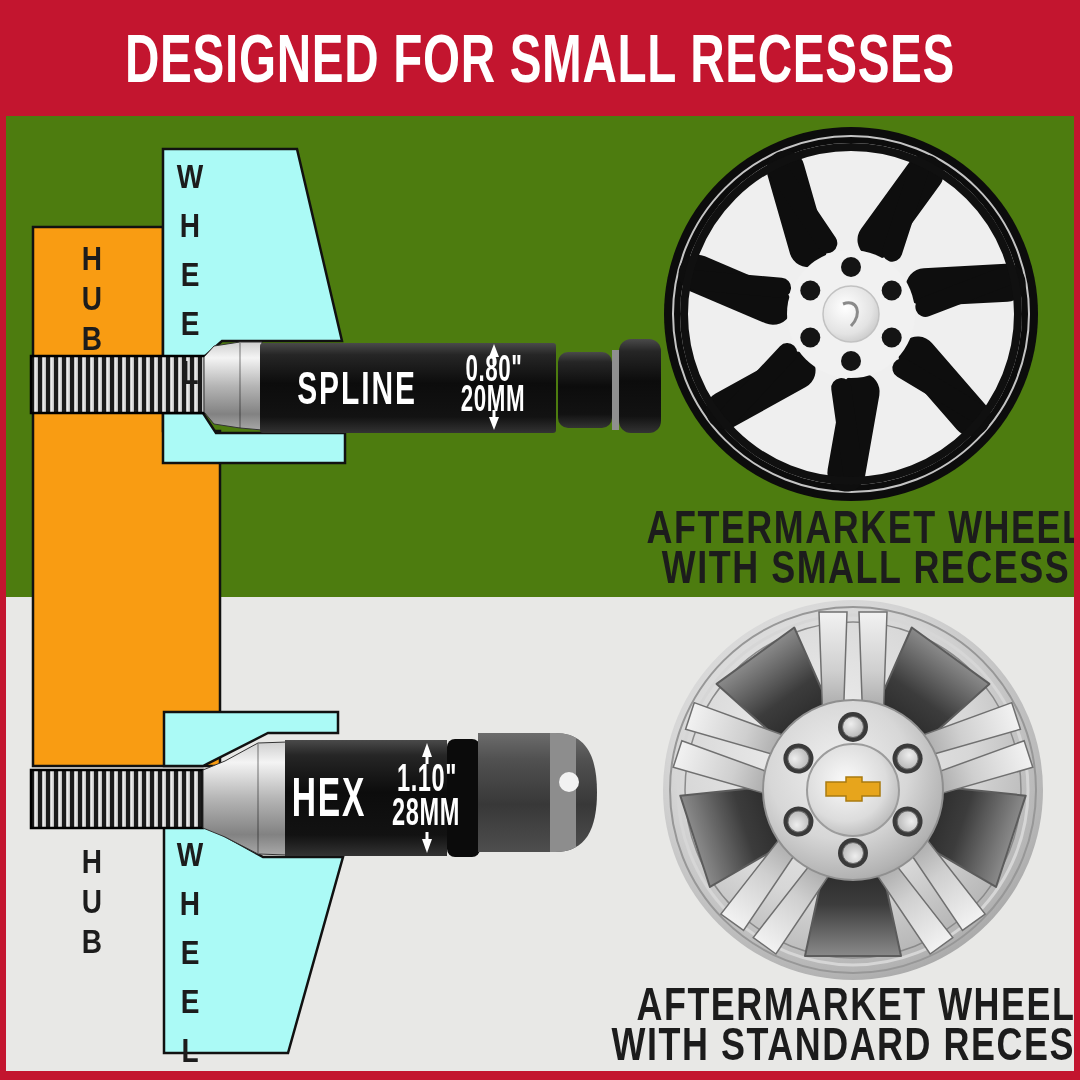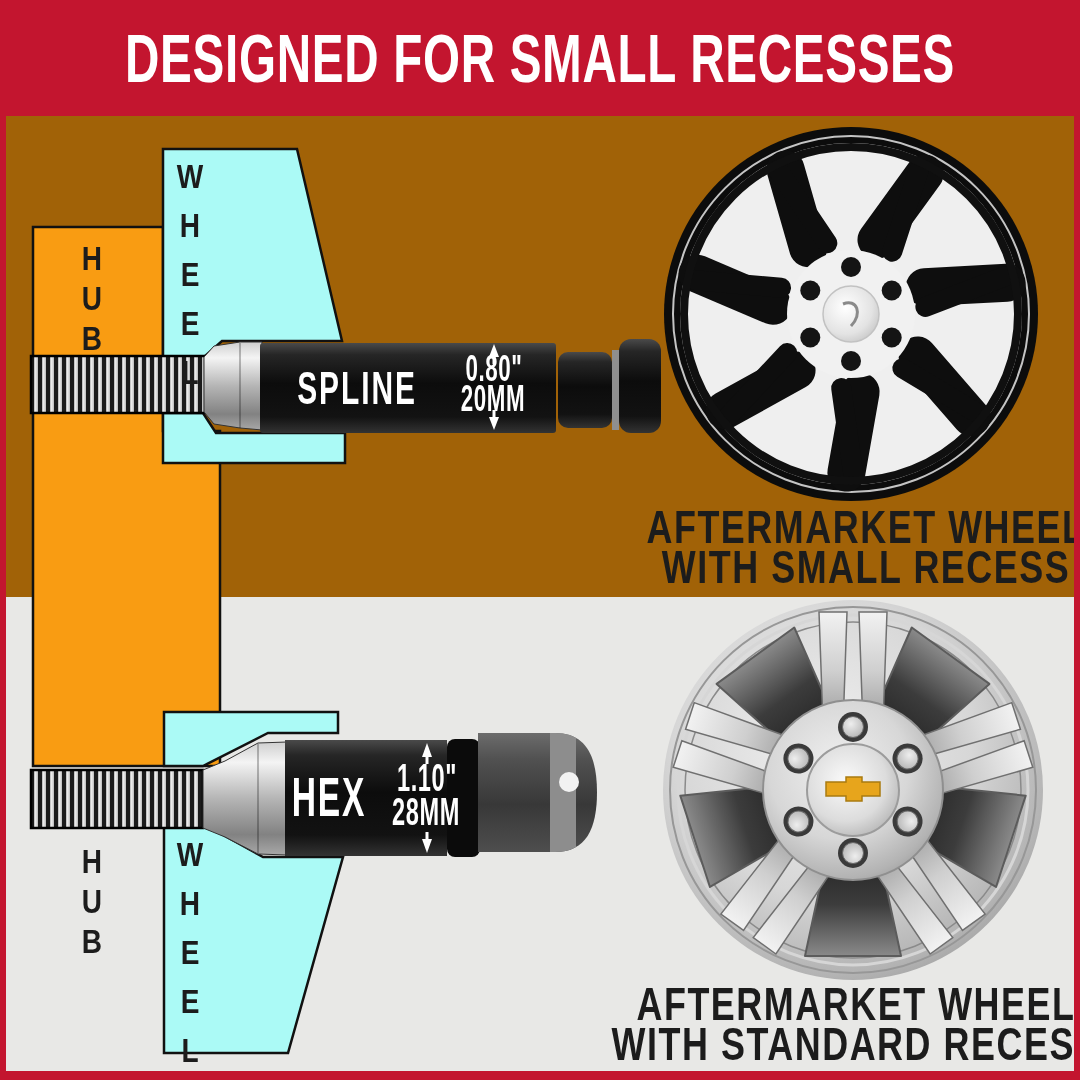--- a/index.html
+++ b/index.html
@@ -1,16 +1,16 @@
 <!DOCTYPE html>
 <html style="--red: #C3152F; --orange: #F99C12; --cyan: #ABFAF6; --gray_bg: #E8E8E6; --ink: #1C1C1C; --gold: #E7A51C;"><head>
 <meta charset="utf-8">
 <style>
   html,body{margin:0;padding:0;background:#fff;}
-  #stage{position:relative;width:1080px;height:1080px;overflow:hidden;background:#a16207;
+  #stage{position:relative;width:1080px;height:1080px;overflow:hidden;background:#4d7c0f;
          font-family:"Liberation Sans", sans-serif;}
   .red{background:var(--red,#C3152F);}
   .banner{position:absolute;left:0;top:0;width:1080px;height:116px;z-index:1;}
   .frame-left{position:absolute;left:0;top:0;width:6px;height:1080px;z-index:4;}
   .frame-right{position:absolute;right:0;top:0;width:6px;height:1080px;z-index:4;}
   .frame-bottom{position:absolute;left:0;top:1071px;width:1080px;height:9px;z-index:4;}
   .gray-sec{position:absolute;left:6px;top:597px;width:1068px;height:474px;
             background:var(--gray_bg,#E8E8E6);z-index:0;}
   svg.diagram{position:absolute;left:0;top:0;z-index:2;}
   .ov{position:absolute;z-index:3;white-space:nowrap;font-weight:bold;color:var(--ink,#1C1C1C);

